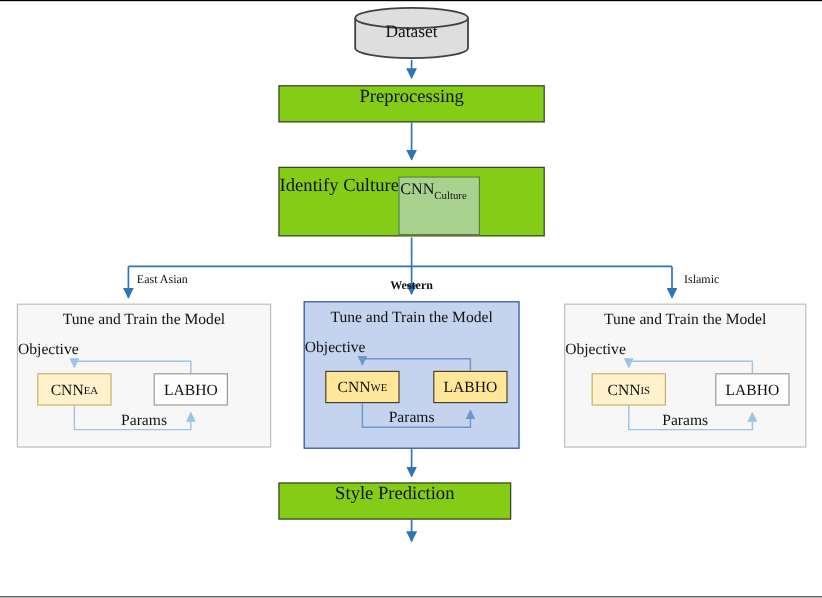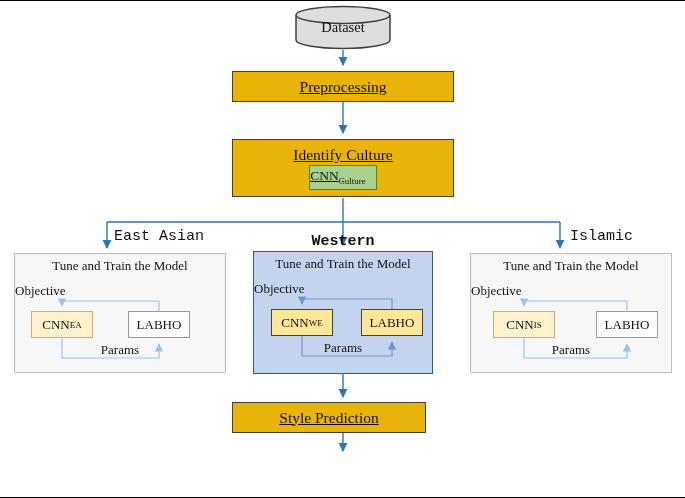--- a/index.html
+++ b/index.html
@@ -5,35 +5,35 @@
   * { box-sizing: border-box; }
   html,body { margin:0; padding:0; background:#fff; }
   body { font-family:"Liberation Serif", serif; color:#111; }
   .canvas {
     position:relative; width:685px; height:498px; background:#fff;
     border-top:1.5px solid #000; border-bottom:1.5px solid #000; overflow:hidden;
   }
   .connectors { position:absolute; left:0; top:0; width:685px; height:498px; pointer-events:none; }
 
   .proc {
-    position:absolute; background:#eab308; border:1.5px solid #404040;
-    display:flex; align-items:center; justify-content:center; font-size:15.5px;text-decoration:underline;
+    position:absolute; background:#84cc16; border:1.5px solid #404040;
+    display:flex; justify-content:center; font-size:15.5px;
   }
-  .identify { flex-direction:column; justify-content:flex-start; padding-top:6px; }
+  .identify { flex-direction:row; justify-content:flex-start; padding-top:6px; }
   .chip {
     margin-top:1px; background:#A9D18E; border:1.2px solid #548235;
     font-size:13.5px; padding:1px 10px 2px 0; line-height:1.35;
   }
   sub { font-size:9px; }
 
   .cyl { position:absolute; left:295px; top:4px; width:96px; height:45px; }
   .cyl svg { position:absolute; left:0; top:0; }
   .cyl-label { position:absolute; left:0; top:14px; width:100%; text-align:center; font-size:14.5px; }
 
-  .branch-label { position:absolute; font-size:15px; white-space:nowrap;font-family:Liberation Mono, monospace; }
+  .branch-label { position:absolute; font-size:10px; white-space:nowrap; }
   .branch-label.bold { font-weight:bold; transform:translateX(-50%); }
 
   .tune { position:absolute; }
   .tune.side { background:#F7F7F7; border:1px solid #BFBFBF; }
   .tune.center { background:#C4D3EE; border:1.5px solid #2E5597; }
   .tune-title { position:absolute; top:4px; width:100%; text-align:center; font-size:13px; }
   .obj { position:absolute; top:29px; width:100%; text-align:left; font-size:13px; }
   .params { position:absolute; top:88px; width:100%; text-align:center; font-size:13px; }
   .loop { position:absolute; left:0; top:0; }
 

